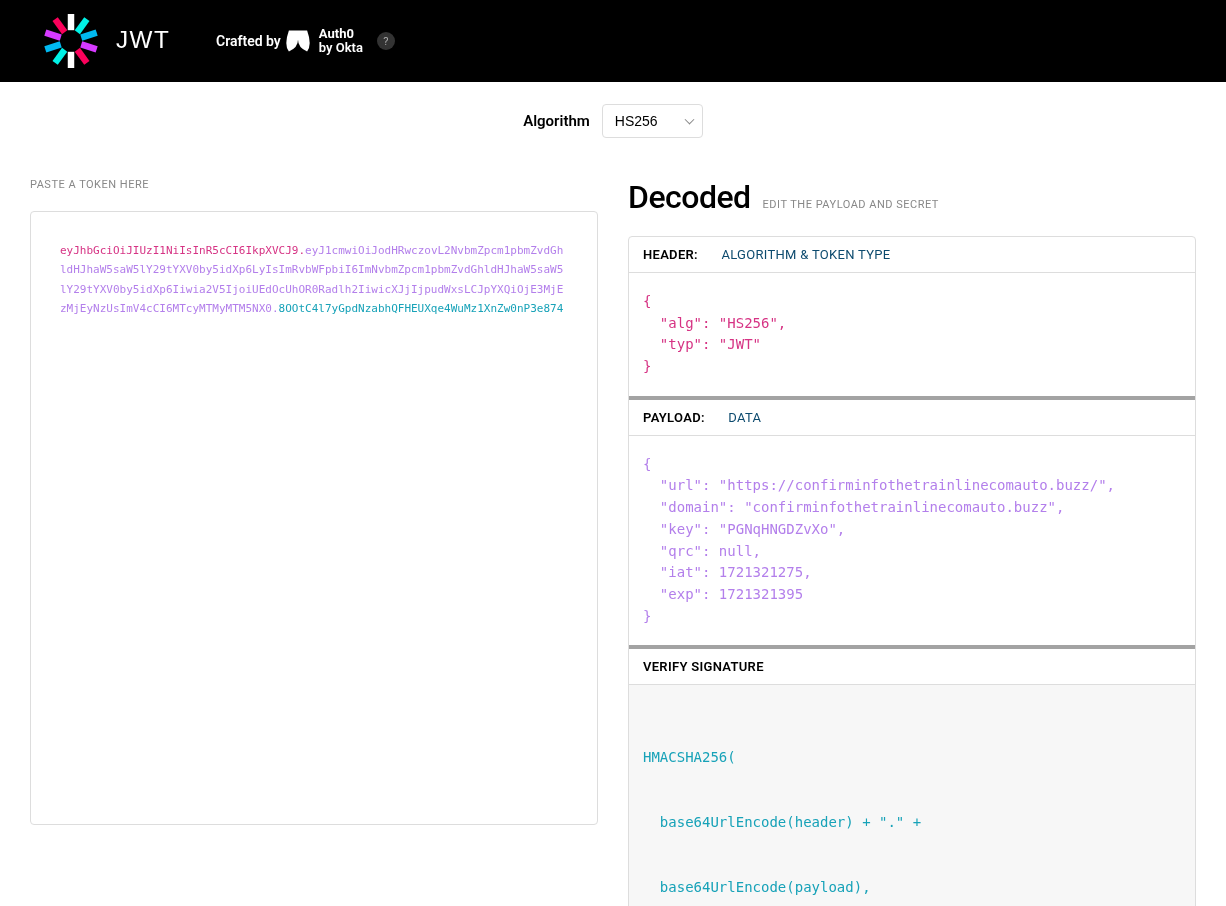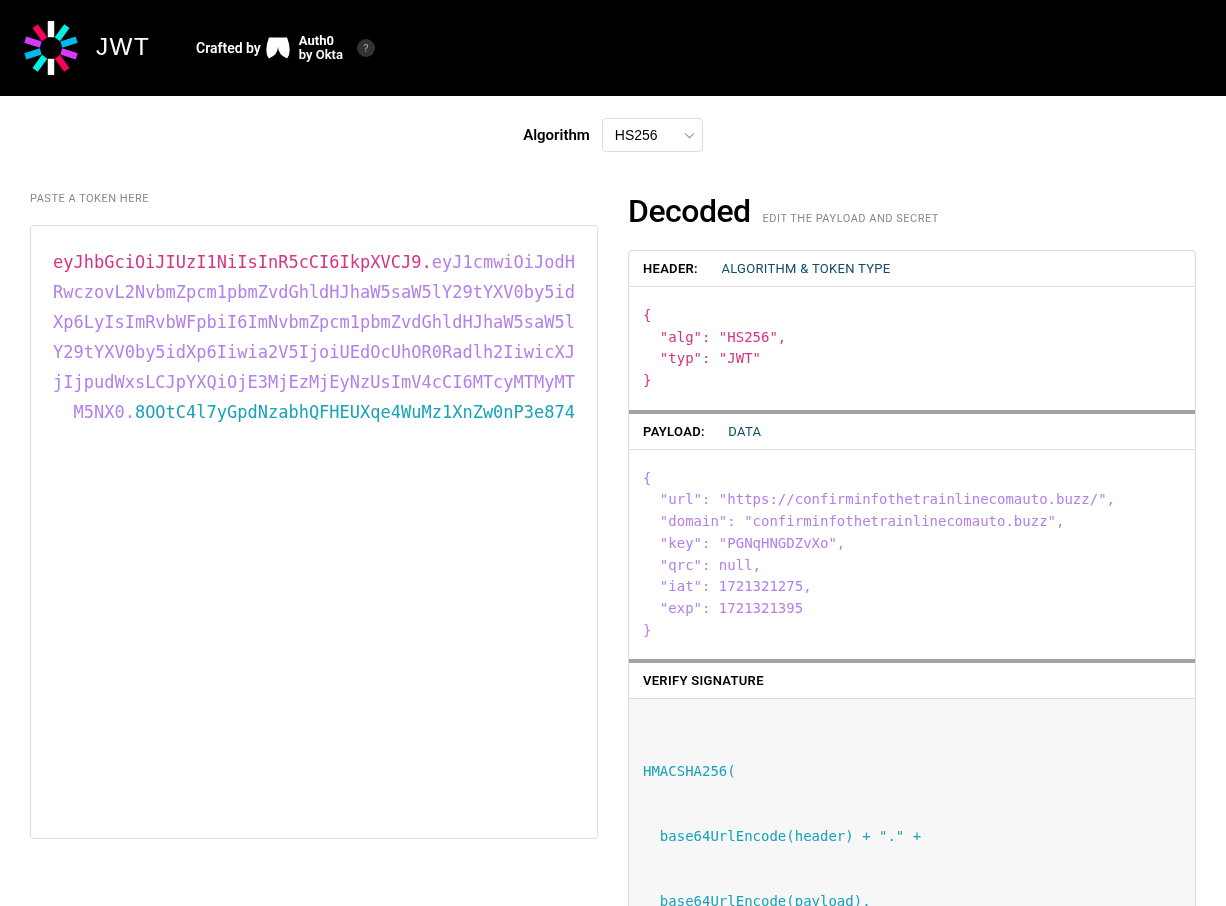--- a/index.html
+++ b/index.html
@@ -2,22 +2,22 @@
 <html><head>
 <meta charset="utf-8">
 <style>
   * { margin: 0; padding: 0; box-sizing: border-box; }
   body { font-family: -apple-system, BlinkMacSystemFont, "Segoe UI", Roboto, sans-serif; background: #fff; color: #000; }
   .topbar {
     background: #000;
     color: #fff;
     display: flex;
     align-items: center;
-    padding: 0 24px;
-    height: 96px;
+    padding: 0 44px;
+    height: 82px;
   }
   .logo-group { display: flex; align-items: center; gap: 18px; }
   .logo-icon { width: 54px; height: 54px; }
   .nav { display: flex; gap: 32px; margin-left: auto; margin-right: auto; }
   .nav a { color: #c7c7c7; text-decoration: none; font-size: 15px; cursor: pointer; }
   .nav a.active { color: #fff; }
   .crafted { display: flex; align-items: center; gap: 4px; font-size: 14px; font-weight: 600; }
   .crafted-logo { display: flex; align-items: center; gap: 8px; }
   .help { width: 18px; height: 18px; background: #333; border-radius: 50%; display:flex; align-items:center; justify-content:center; font-size:11px; color:#aaa; margin-left:14px;}
   .algo-bar { display: flex; justify-content: center; align-items: center; gap: 12px; margin-top: 22px; }
@@ -37,23 +37,23 @@
     display: flex; gap: 30px; padding: 40px 30px 30px 30px; align-items: flex-start;
   }
   .col { flex: 1; min-width:0;}
   .section-title { display: flex; align-items: baseline; gap: 12px; margin-bottom: 20px; }
   .section-title h2 { font-size: 32px; font-weight: 500; letter-spacing: -0.5px; }
   .section-title span { font-size: 11px; color: #888; letter-spacing: 0.5px; }
   .panel {
     border: 1px solid #ddd; border-radius: 4px;
   }
   .encoded .panel {
-    padding: 22px; min-height: 614px;
-    font-family: "SFMono-Regular", Consolas, monospace; font-size: 17px;
-    line-height: 1.76; word-break: break-all; text-align: right;
+    padding: 29px; min-height: 614px;
+    font-family: "SFMono-Regular", Consolas, monospace; font-size: 11px;
+    line-height: 1.76; word-break: break-all;
   }
   .tok-h { color: #d63384; }
   .tok-p { color: #b37feb; }
   .tok-s { color: #17a2b8; }
   .subpanel-head {
     padding: 10px 14px; border-bottom: 1px solid #ddd; font-size: 13px; letter-spacing: 0.3px;
   }
   .subpanel-head .lab { font-weight: 600; }
   .subpanel-head .sub { color: #0c4a6e; margin-left: 20px;}
   .subpanel-body {

